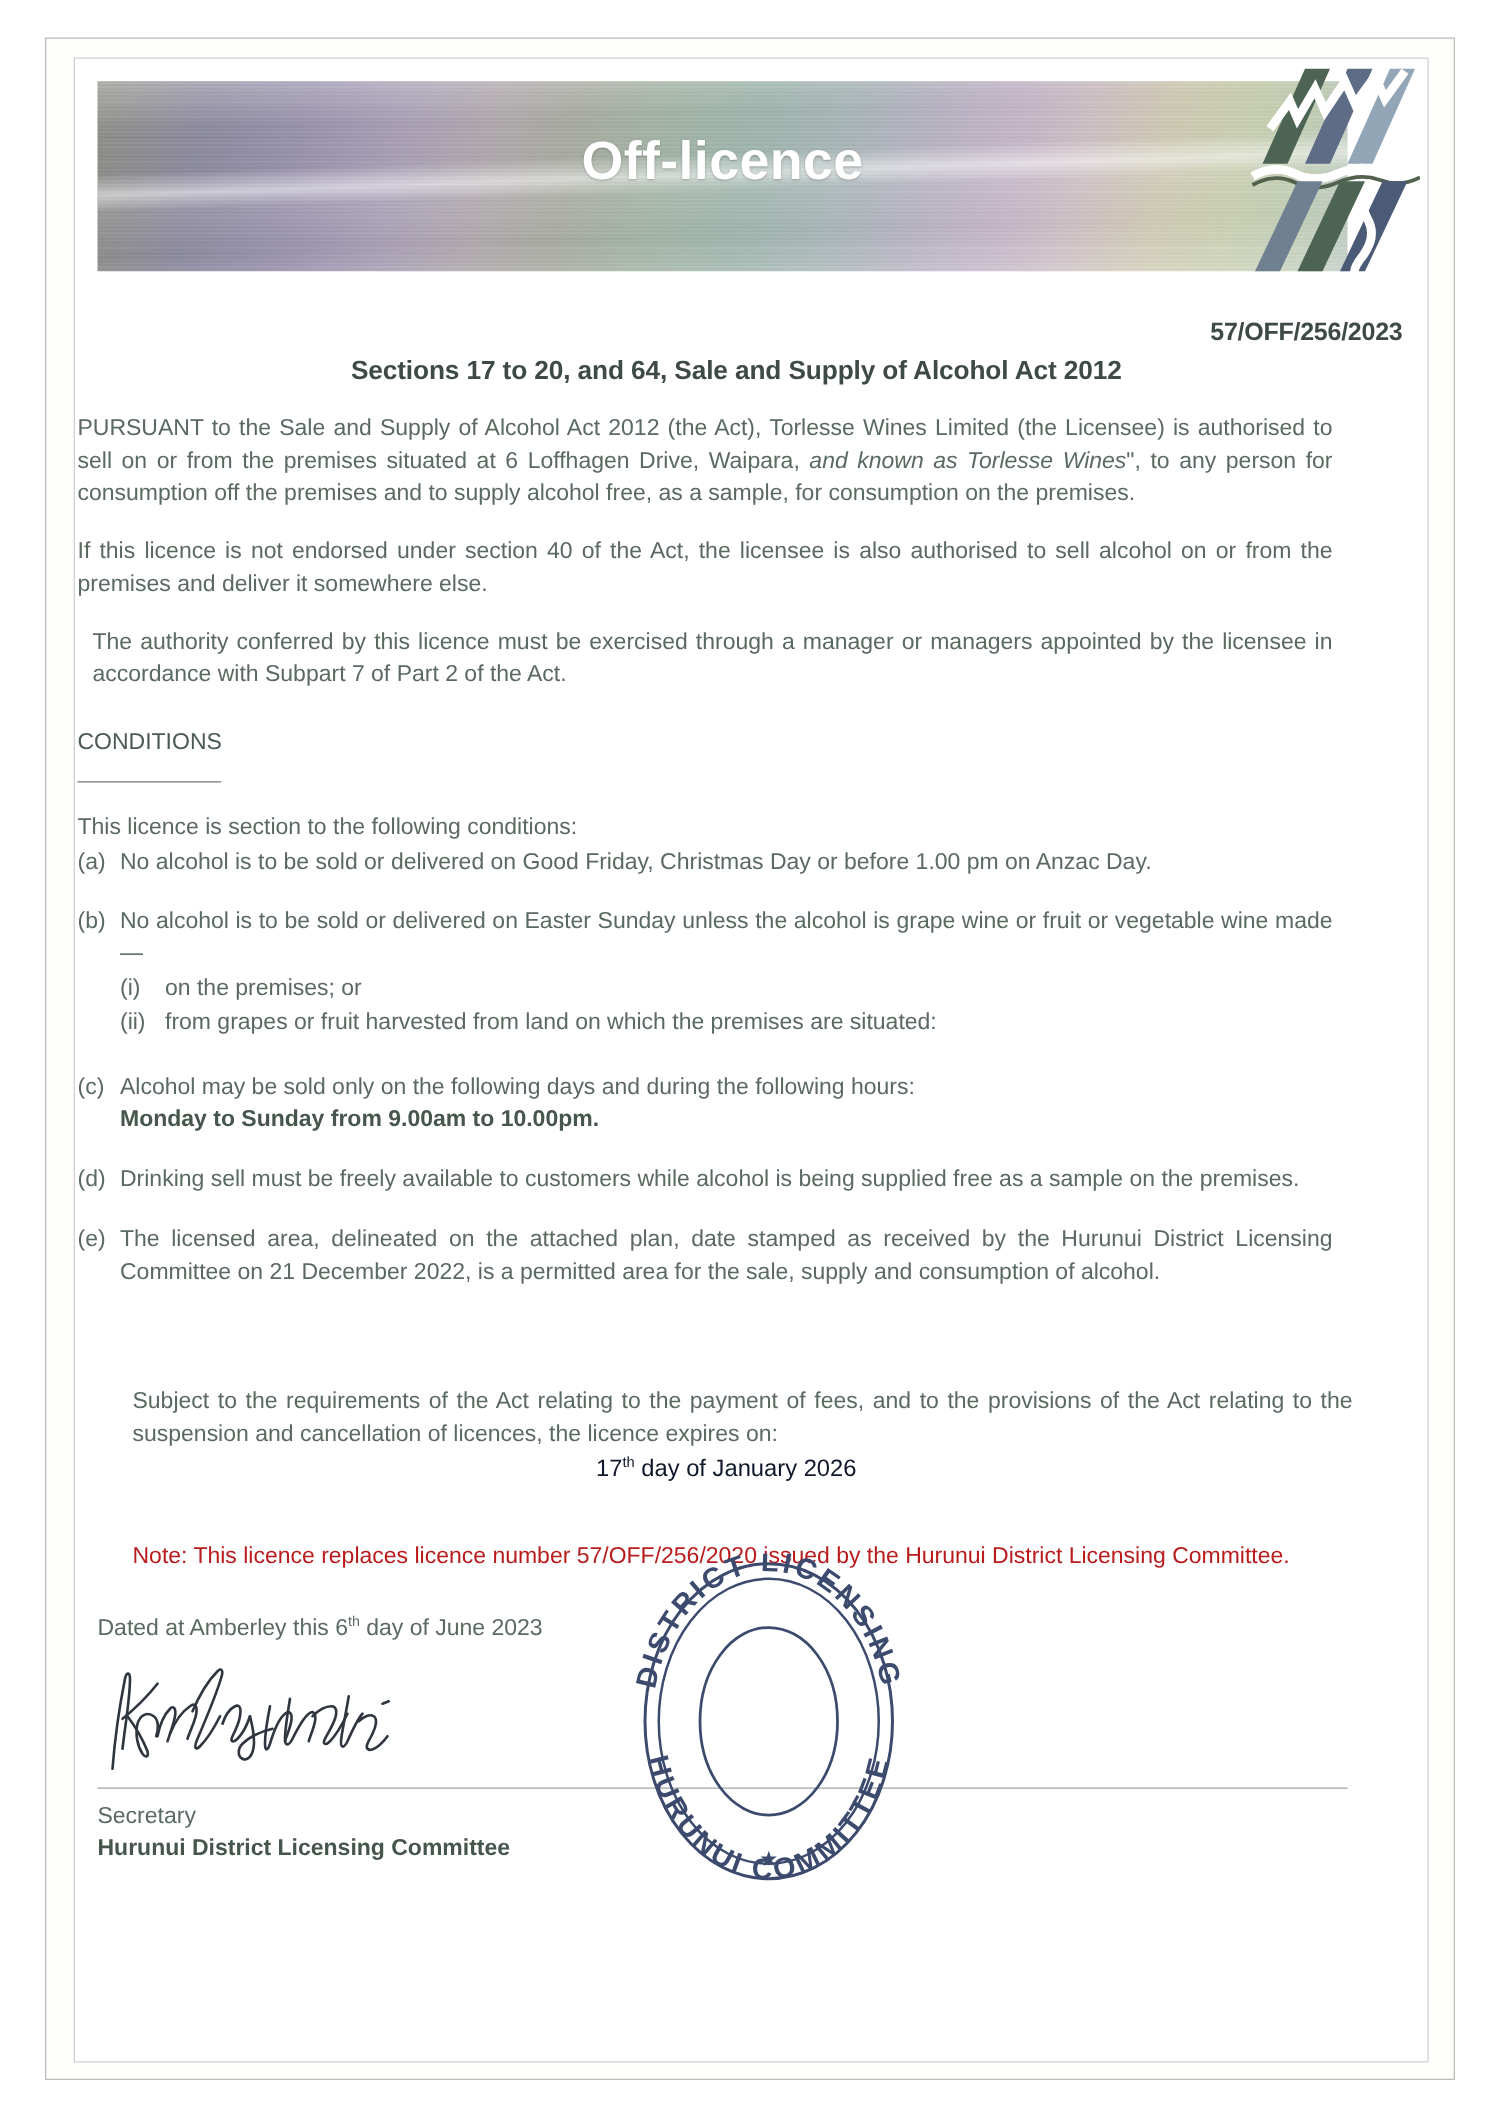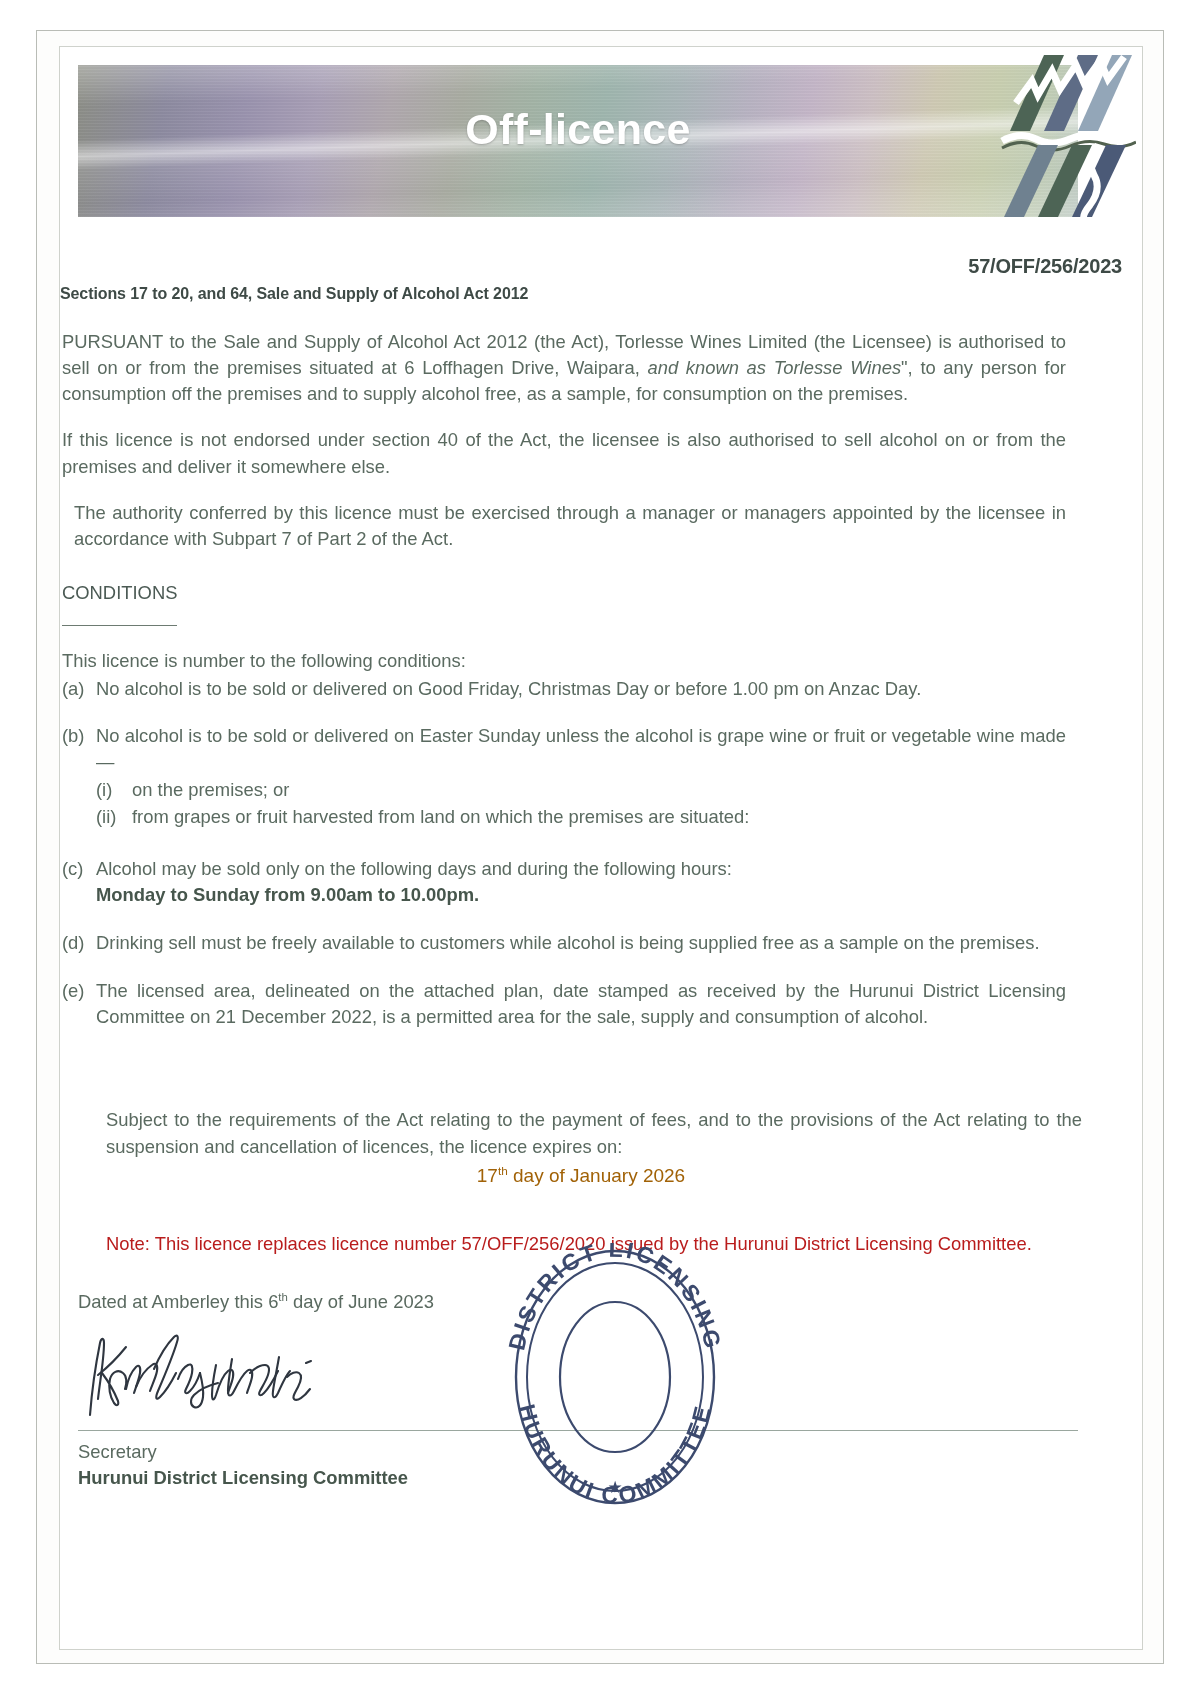--- a/index.html
+++ b/index.html
@@ -117,21 +117,22 @@
     font-weight: bold;
     color: #3e4a46;
     letter-spacing: -0.2px;
   }
 
   
   .subtitle {
     position: absolute;
     left: 0; right: 0;
     top: 238px;
-    font-size: 16px;
+    text-align: center;
+    font-size: 21px;
     font-weight: bold;
     color: #3e4a46;
     letter-spacing: -0.1px;
     padding-right: 24px;
     box-sizing: border-box;
   }
 
   
   .body {
     position: absolute;
@@ -210,21 +211,21 @@
     line-height: 1.45;
     text-align: justify;
     color: #5a6a60;
   }
   .expiry-date {
     position: absolute;
     left: 0; right: 0;
     top: 1118px;
     text-align: center;
     font-size: 19px;
-    color: #a16207;
+    color: #0f172a;
     padding-right: 40px;
     box-sizing: border-box;
   }
   sup {
     font-size: 0.62em;
     vertical-align: super;
     line-height: 0;
   }
   .note {
     position: absolute;
@@ -335,21 +336,21 @@
         <p class="para"><span>PURSUANT to the Sale and Supply of Alcohol Act 2012 (the Act), Torlesse Wines Limited (the Licensee) is authorised to sell on or from the premises situated at 6 Loffhagen Drive, Waipara, </span><span class="ital">and known as Torlesse Wines</span><span>", to any person for consumption off the premises and to supply alcohol free, as a sample, for consumption on the premises.</span></p>
 
         <p class="para">If this licence is not endorsed under section 40 of the Act, the licensee is also authorised to sell alcohol on or from the premises and deliver it somewhere else.</p>
 
         <p class="para last">The authority conferred by this licence must be exercised through a manager or managers appointed by the licensee in accordance with Subpart 7 of Part 2 of the Act.</p>
 
         <div>
           <span class="conditions-head">CONDITIONS</span>
         </div>
 
-        <p class="cond-intro">This licence is number to the following conditions:</p>
+        <p class="cond-intro">This licence is section to the following conditions:</p>
 
         <ul class="cond-list">
 
           <li class="cond-item" style="margin-bottom:21px;">
             <span class="cond-marker">(a)</span>
             <span>No alcohol is to be sold or delivered on Good Friday, Christmas Day or before 1.00 pm on Anzac Day.</span>
           </li>
 
           <li class="cond-item tight">
             <span class="cond-marker">(b)</span>

